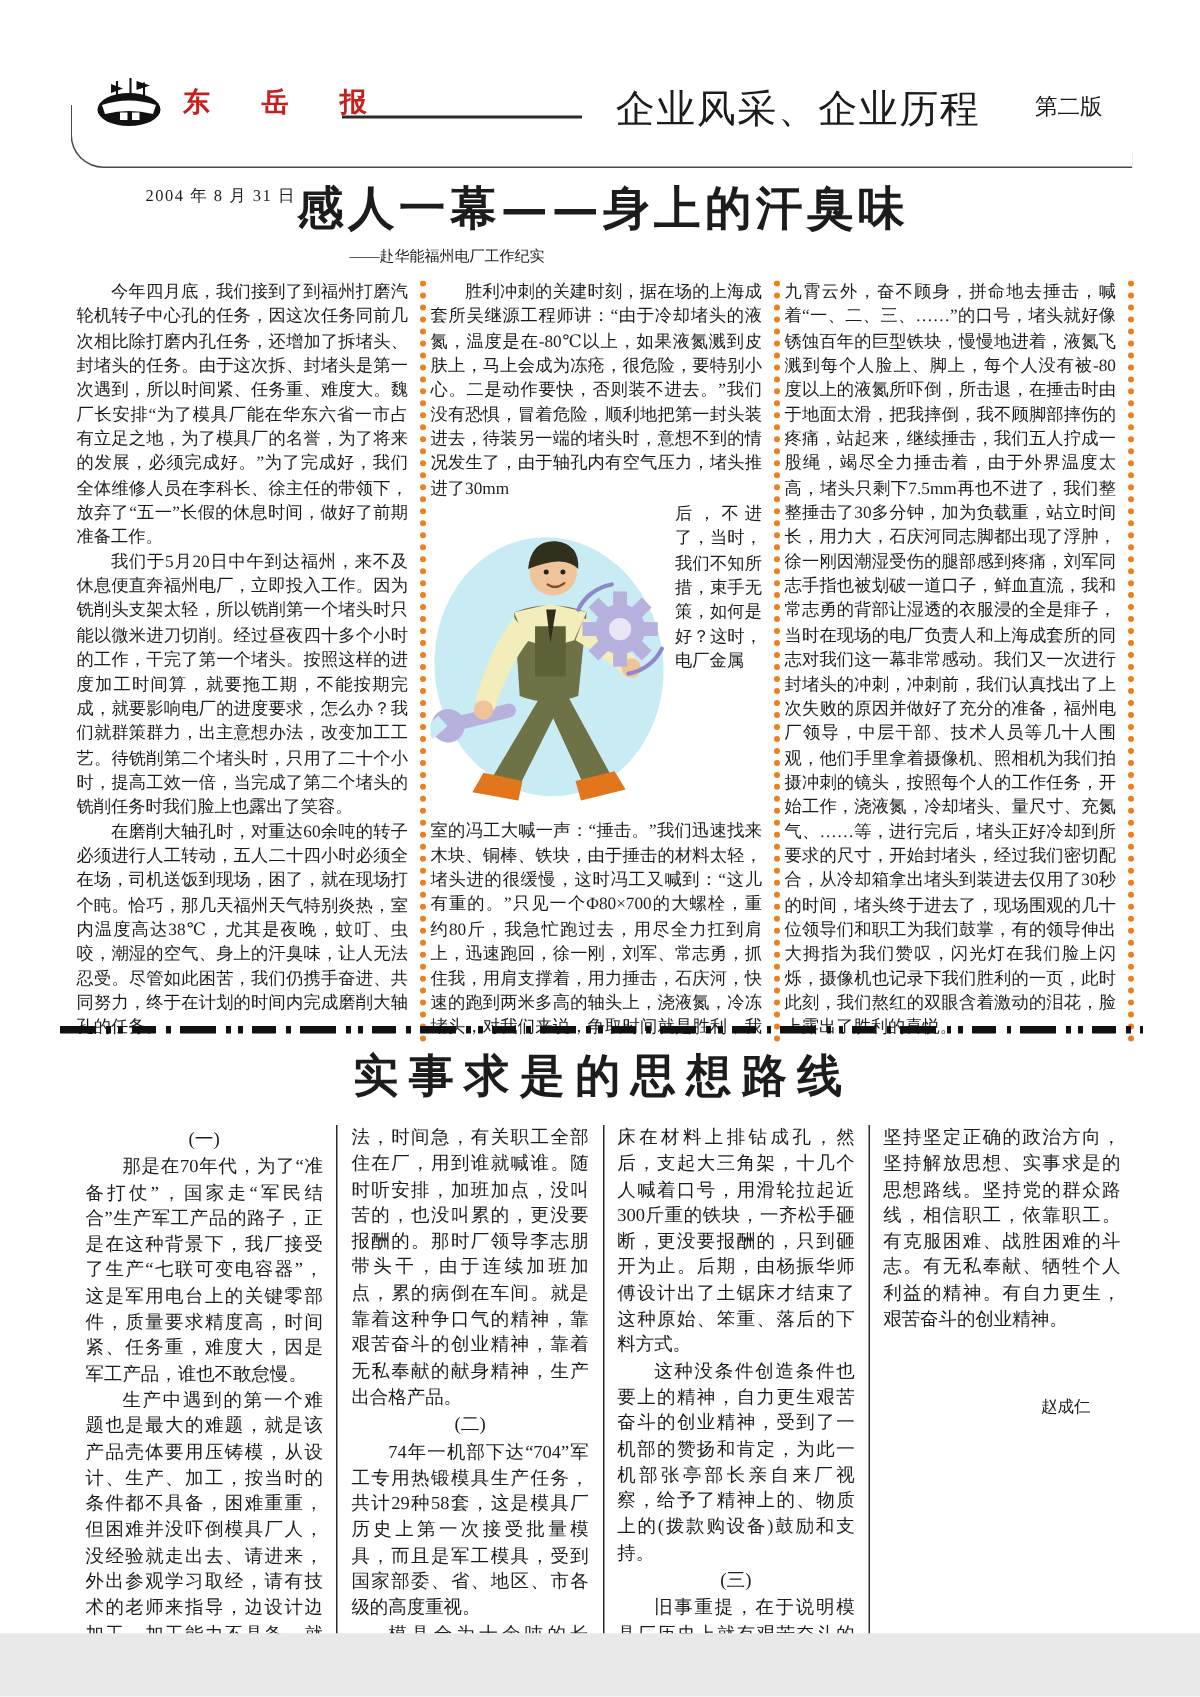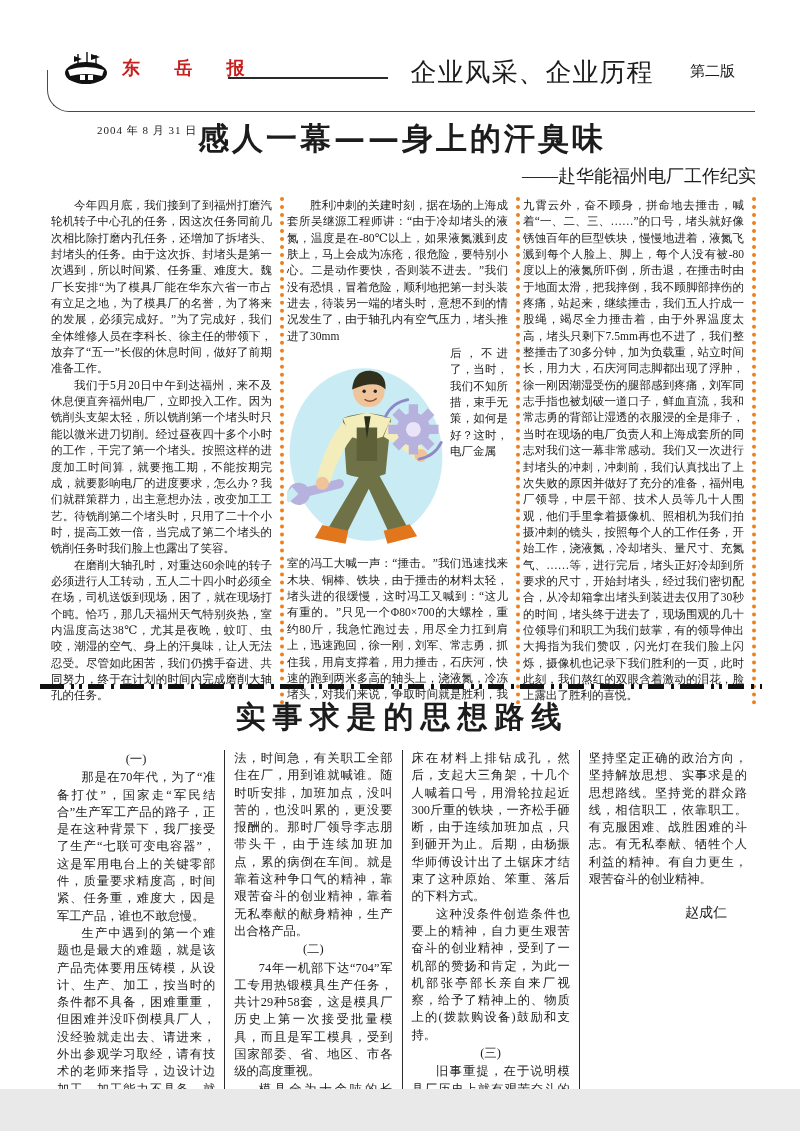--- a/index.html
+++ b/index.html
@@ -29,21 +29,21 @@
     position:absolute; left:47px; top:70px; width:708px; height:42px;
     border-left:1.5px solid #4a4a4a; border-bottom:1.5px solid #4a4a4a;
     border-bottom-left-radius:22px;
   }
   
   .article1 { position:absolute; left:48px; top:118px; width:708px; }
   .a1-title {
     text-align:center; font-size:31px; font-weight:bold; letter-spacing:3px;
     font-family:"DejaVu Serif","Liberation Serif",serif;
   }
-  .a1-subtitle { text-align:right; padding-left:185px; font-size:18px; margin-top:4px; }
+  .a1-subtitle { text-align:left; padding-left:185px; font-size:10px; margin-top:4px; }
   .a1-cols { display:flex; margin-top:9px; height:508px; overflow:hidden; }
   .a1-col {
     width:236px; padding:0 8px 0 3px; overflow:hidden;
     border-right:4px dotted #ef7f1a;
     font-size:11.5px; line-height:16.35px; text-align:justify;
   }
   .a1-col p { margin:0; }
   .ind { text-indent:2em; }
   .illu-row { display:flex; margin:1px 0; }
   .illustration { width:158px; flex:none; }
@@ -66,21 +66,21 @@
   }
   .a2-cols { display:flex; margin-top:12px; height:372px; overflow:hidden; }
   .a2-col {
     flex:1; padding:0 9px; overflow:hidden;
     border-right:1px solid #2b2b2b;
     font-size:12.3px; line-height:17.3px; text-align:justify;
   }
   .a2-col.last { border-right:none; }
   .a2-col p { margin:0; }
   .sec-head { text-align:center; margin:1px 0; font-size:12.5px; }
-  .a2-author { text-align:right; padding-right:20px; margin-top:16px; font-size:14px; }
+  .a2-author { text-align:right; padding-right:20px; margin-top:42px; font-size:11px; }
 </style>
 </head>
 <body>
 
 <div class="page">
 
   <div class="masthead">
     <div class="logo">
       <svg viewBox="0 0 52 34" width="52" height="34">
         <line x1="18" y1="2" x2="18" y2="12" stroke="#111" stroke-width="1.4"></line>
@@ -181,21 +181,21 @@
         <p class="ind">那是在70年代，为了“准备打仗”，国家走“军民结合”生产军工产品的路子，正是在这种背景下，我厂接受了生产“七联可变电容器”，这是军用电台上的关键零部件，质量要求精度高，时间紧、任务重，难度大，因是军工产品，谁也不敢怠慢。</p>
         <p class="ind">生产中遇到的第一个难题也是最大的难题，就是该产品壳体要用压铸模，从设计、生产、加工，按当时的条件都不具备，困难重重，但困难并没吓倒模具厂人，没经验就走出去、请进来，外出参观学习取经，请有技术的老师来指导，边设计边加工，加工能力不具备，就套加工、手工、机械相结合，采取蚂蚁肯骨头的</p>
       </div>
       <div class="a2-col">
         <p>法，时间急，有关职工全部住在厂，用到谁就喊谁。随时听安排，加班加点，没叫苦的，也没叫累的，更没要报酬的。那时厂领导李志朋带头干，由于连续加班加点，累的病倒在车间。就是靠着这种争口气的精神，靠艰苦奋斗的创业精神，靠着无私奉献的献身精神，生产出合格产品。</p>
         <div class="sec-head">(二)</div>
         <p class="ind">74年一机部下达“704”军工专用热锻模具生产任务，共计29种58套，这是模具厂历史上第一次接受批量模具，而且是军工模具，受到国家部委、省、地区、市各级的高度重视。</p>
         <p class="ind">模具全为十余吨的长条，制成模块就成了难题，当时没这么大的锯床。靠什么，只靠Z35钻</p>
       </div>
       <div class="a2-col">
-        <p>床在材料上排钻成孔，然后，支起大三角架，十几个人喊着口号，用滑轮拉起近300斤重的铁块，一齐松手砸断，由于连续加班加点，只到砸开为止。后期，由杨振华师傅设计出了土锯床才结束了这种原始、笨重、落后的下料方式。</p>
+        <p>床在材料上排钻成孔，然后，支起大三角架，十几个人喊着口号，用滑轮拉起近300斤重的铁块，一齐松手砸断，更没要报酬的，只到砸开为止。后期，由杨振华师傅设计出了土锯床才结束了这种原始、笨重、落后的下料方式。</p>
         <p class="ind">这种没条件创造条件也要上的精神，自力更生艰苦奋斗的创业精神，受到了一机部的赞扬和肯定，为此一机部张亭部长亲自来厂视察，给予了精神上的、物质上的(拨款购设备)鼓励和支持。</p>
         <div class="sec-head">(三)</div>
         <p class="ind">旧事重提，在于说明模具厂历史上就有艰苦奋斗的优良传统，这是两件旧小事，他体现了</p>
       </div>
       <div class="a2-col last">
         <p>坚持坚定正确的政治方向，坚持解放思想、实事求是的思想路线。坚持党的群众路线，相信职工，依靠职工。有克服困难、战胜困难的斗志。有无私奉献、牺牲个人利益的精神。有自力更生，艰苦奋斗的创业精神。</p>
         <div class="a2-author">赵成仁</div>
       </div>
     </div>
   </section>

